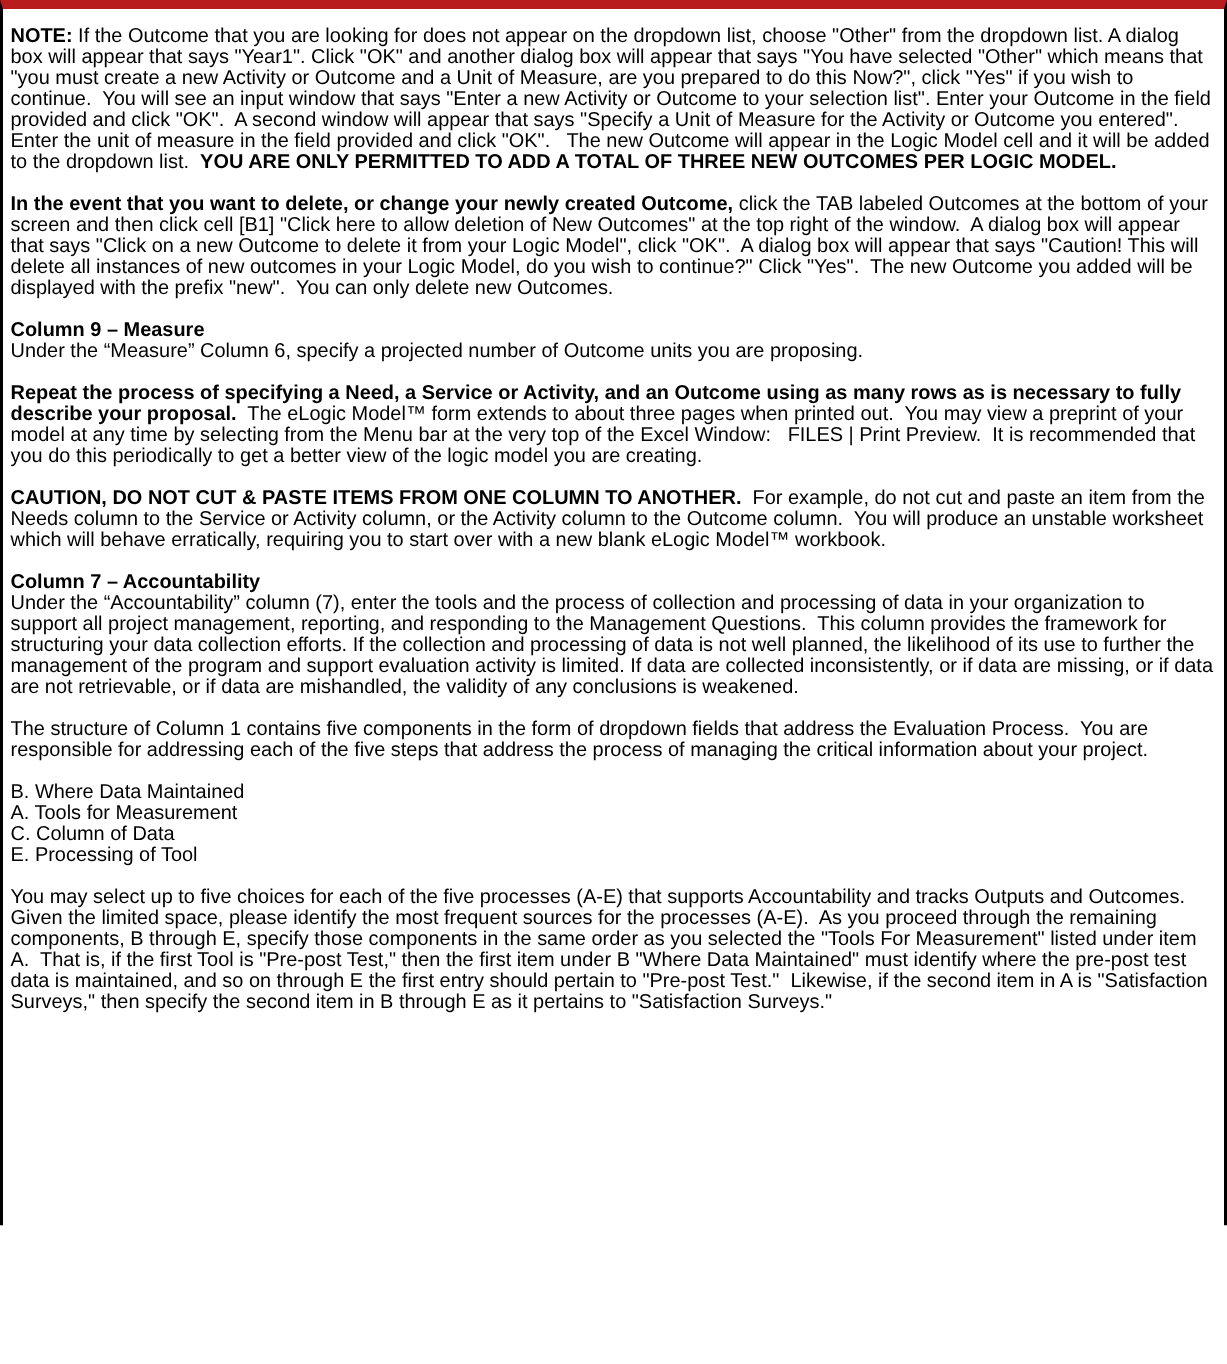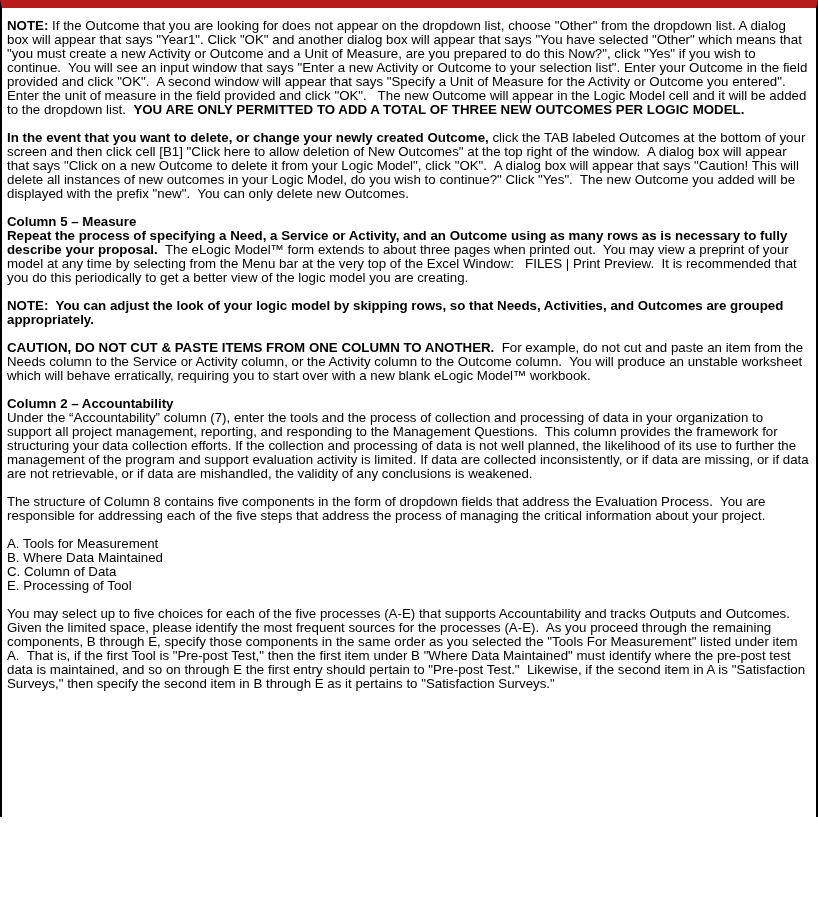--- a/index.html
+++ b/index.html
@@ -5,21 +5,21 @@
   html, body {
     margin: 0;
     padding: 0;
     background: #ffffff;
   }
   .page {
     box-sizing: border-box;
     width: 818px;
     height: 817px;
     background: #ffffff;
-    border-top: 8px solid #b91c1c;
+    border-top: 6px solid #b91c1c;
     border-left: 2px solid #000000;
     border-right: 2px solid #000000;
     padding: 11px 6px 0 5px;
     overflow: hidden;
     font-family: "Liberation Sans", "DejaVu Sans", sans-serif;
     font-size: 13.3px;
     line-height: 14px;
     color: #000000;
   }
   .block {
@@ -37,23 +37,23 @@
     white-space: pre-wrap;
   }
 </style>
 </head>
 <body>
 
 <div class="page">
   <div>
       <div class="block"><span class="b">NOTE:</span><span> If the Outcome that you are looking for does not appear on the dropdown list, choose "Other" from the dropdown list. A dialog box will appear that says "Year1". Click "OK" and another dialog box will appear that says "You have selected "Other" which means that "you must create a new Activity or Outcome and a Unit of Measure, are you prepared to do this Now?", click "Yes" if you wish to continue.  You will see an input window that says "Enter a new Activity or Outcome to your selection list". Enter your Outcome in the field provided and click "OK".  A second window will appear that says "Specify a Unit of Measure for the Activity or Outcome you entered". Enter the unit of measure in the field provided and click "OK".   The new Outcome will appear in the Logic Model cell and it will be added to the dropdown list.  </span><span class="b">YOU ARE ONLY PERMITTED TO ADD A TOTAL OF THREE NEW OUTCOMES PER LOGIC MODEL.</span></div>
       <div class="block"><span class="b">In the event that you want to delete, or change your newly created Outcome,</span><span> click the TAB labeled Outcomes at the bottom of your screen and then click cell [B1] "Click here to allow deletion of New Outcomes" at the top right of the window.  A dialog box will appear that says "Click on a new Outcome to delete it from your Logic Model", click "OK".  A dialog box will appear that says "Caution! This will delete all instances of new outcomes in your Logic Model, do you wish to continue?" Click "Yes".  The new Outcome you added will be displayed with the prefix "new".  You can only delete new Outcomes.</span></div>
-      <div class="block tight"><span class="b">Column 5 – Measure</span></div>
+      <div class="block tight"><span class="b">Column 9 – Measure</span></div>
+      <div class="block"><span>Under the “Measure” Column 6, specify a projected number of Outcome units you are proposing.</span></div>
       <div class="block"><span class="b">Repeat the process of specifying a Need, a Service or Activity, and an Outcome using as many rows as is necessary to fully describe your proposal.</span><span>  The eLogic Model™ form extends to about three pages when printed out.  You may view a preprint of your model at any time by selecting from the Menu bar at the very top of the Excel Window:   FILES | Print Preview.  It is recommended that you do this periodically to get a better view of the logic model you are creating.</span></div>
-      <div class="block"><span class="b">NOTE:  You can adjust the look of your logic model by skipping rows, so that Needs, Activities, and Outcomes are grouped appropriately.</span></div>
       <div class="block"><span class="b">CAUTION, DO NOT CUT &amp; PASTE ITEMS FROM ONE COLUMN TO ANOTHER.</span><span>  For example, do not cut and paste an item from the Needs column to the Service or Activity column, or the Activity column to the Outcome column.  You will produce an unstable worksheet which will behave erratically, requiring you to start over with a new blank eLogic Model™ workbook.</span></div>
-      <div class="block tight"><span class="b">Column 2 – Accountability</span></div>
+      <div class="block tight"><span class="b">Column 7 – Accountability</span></div>
       <div class="block"><span>Under the “Accountability” column (7), enter the tools and the process of collection and processing of data in your organization to support all project management, reporting, and responding to the Management Questions.  This column provides the framework for structuring your data collection efforts. If the collection and processing of data is not well planned, the likelihood of its use to further the management of the program and support evaluation activity is limited. If data are collected inconsistently, or if data are missing, or if data are not retrievable, or if data are mishandled, the validity of any conclusions is weakened.</span></div>
-      <div class="block"><span>The structure of Column 8 contains five components in the form of dropdown fields that address the Evaluation Process.  You are responsible for addressing each of the five steps that address the process of managing the critical information about your project.</span></div>
-      <div class="block"><div class="list-line">A. Tools for Measurement</div><div class="list-line">B. Where Data Maintained</div><div class="list-line">C. Column of Data</div><div class="list-line">E. Processing of Tool</div></div>
+      <div class="block"><span>The structure of Column 1 contains five components in the form of dropdown fields that address the Evaluation Process.  You are responsible for addressing each of the five steps that address the process of managing the critical information about your project.</span></div>
+      <div class="block"><div class="list-line">B. Where Data Maintained</div><div class="list-line">A. Tools for Measurement</div><div class="list-line">C. Column of Data</div><div class="list-line">E. Processing of Tool</div></div>
       <div class="block"><span>You may select up to five choices for each of the five processes (A-E) that supports Accountability and tracks Outputs and Outcomes.  Given the limited space, please identify the most frequent sources for the processes (A-E).  As you proceed through the remaining components, B through E, specify those components in the same order as you selected the "Tools For Measurement" listed under item A.  That is, if the first Tool is "Pre-post Test," then the first item under B "Where Data Maintained" must identify where the pre-post test data is maintained, and so on through E the first entry should pertain to "Pre-post Test."  Likewise, if the second item in A is "Satisfaction Surveys," then specify the second item in B through E as it pertains to "Satisfaction Surveys."</span></div>
     </div>
 </div>
 
 </body></html>

